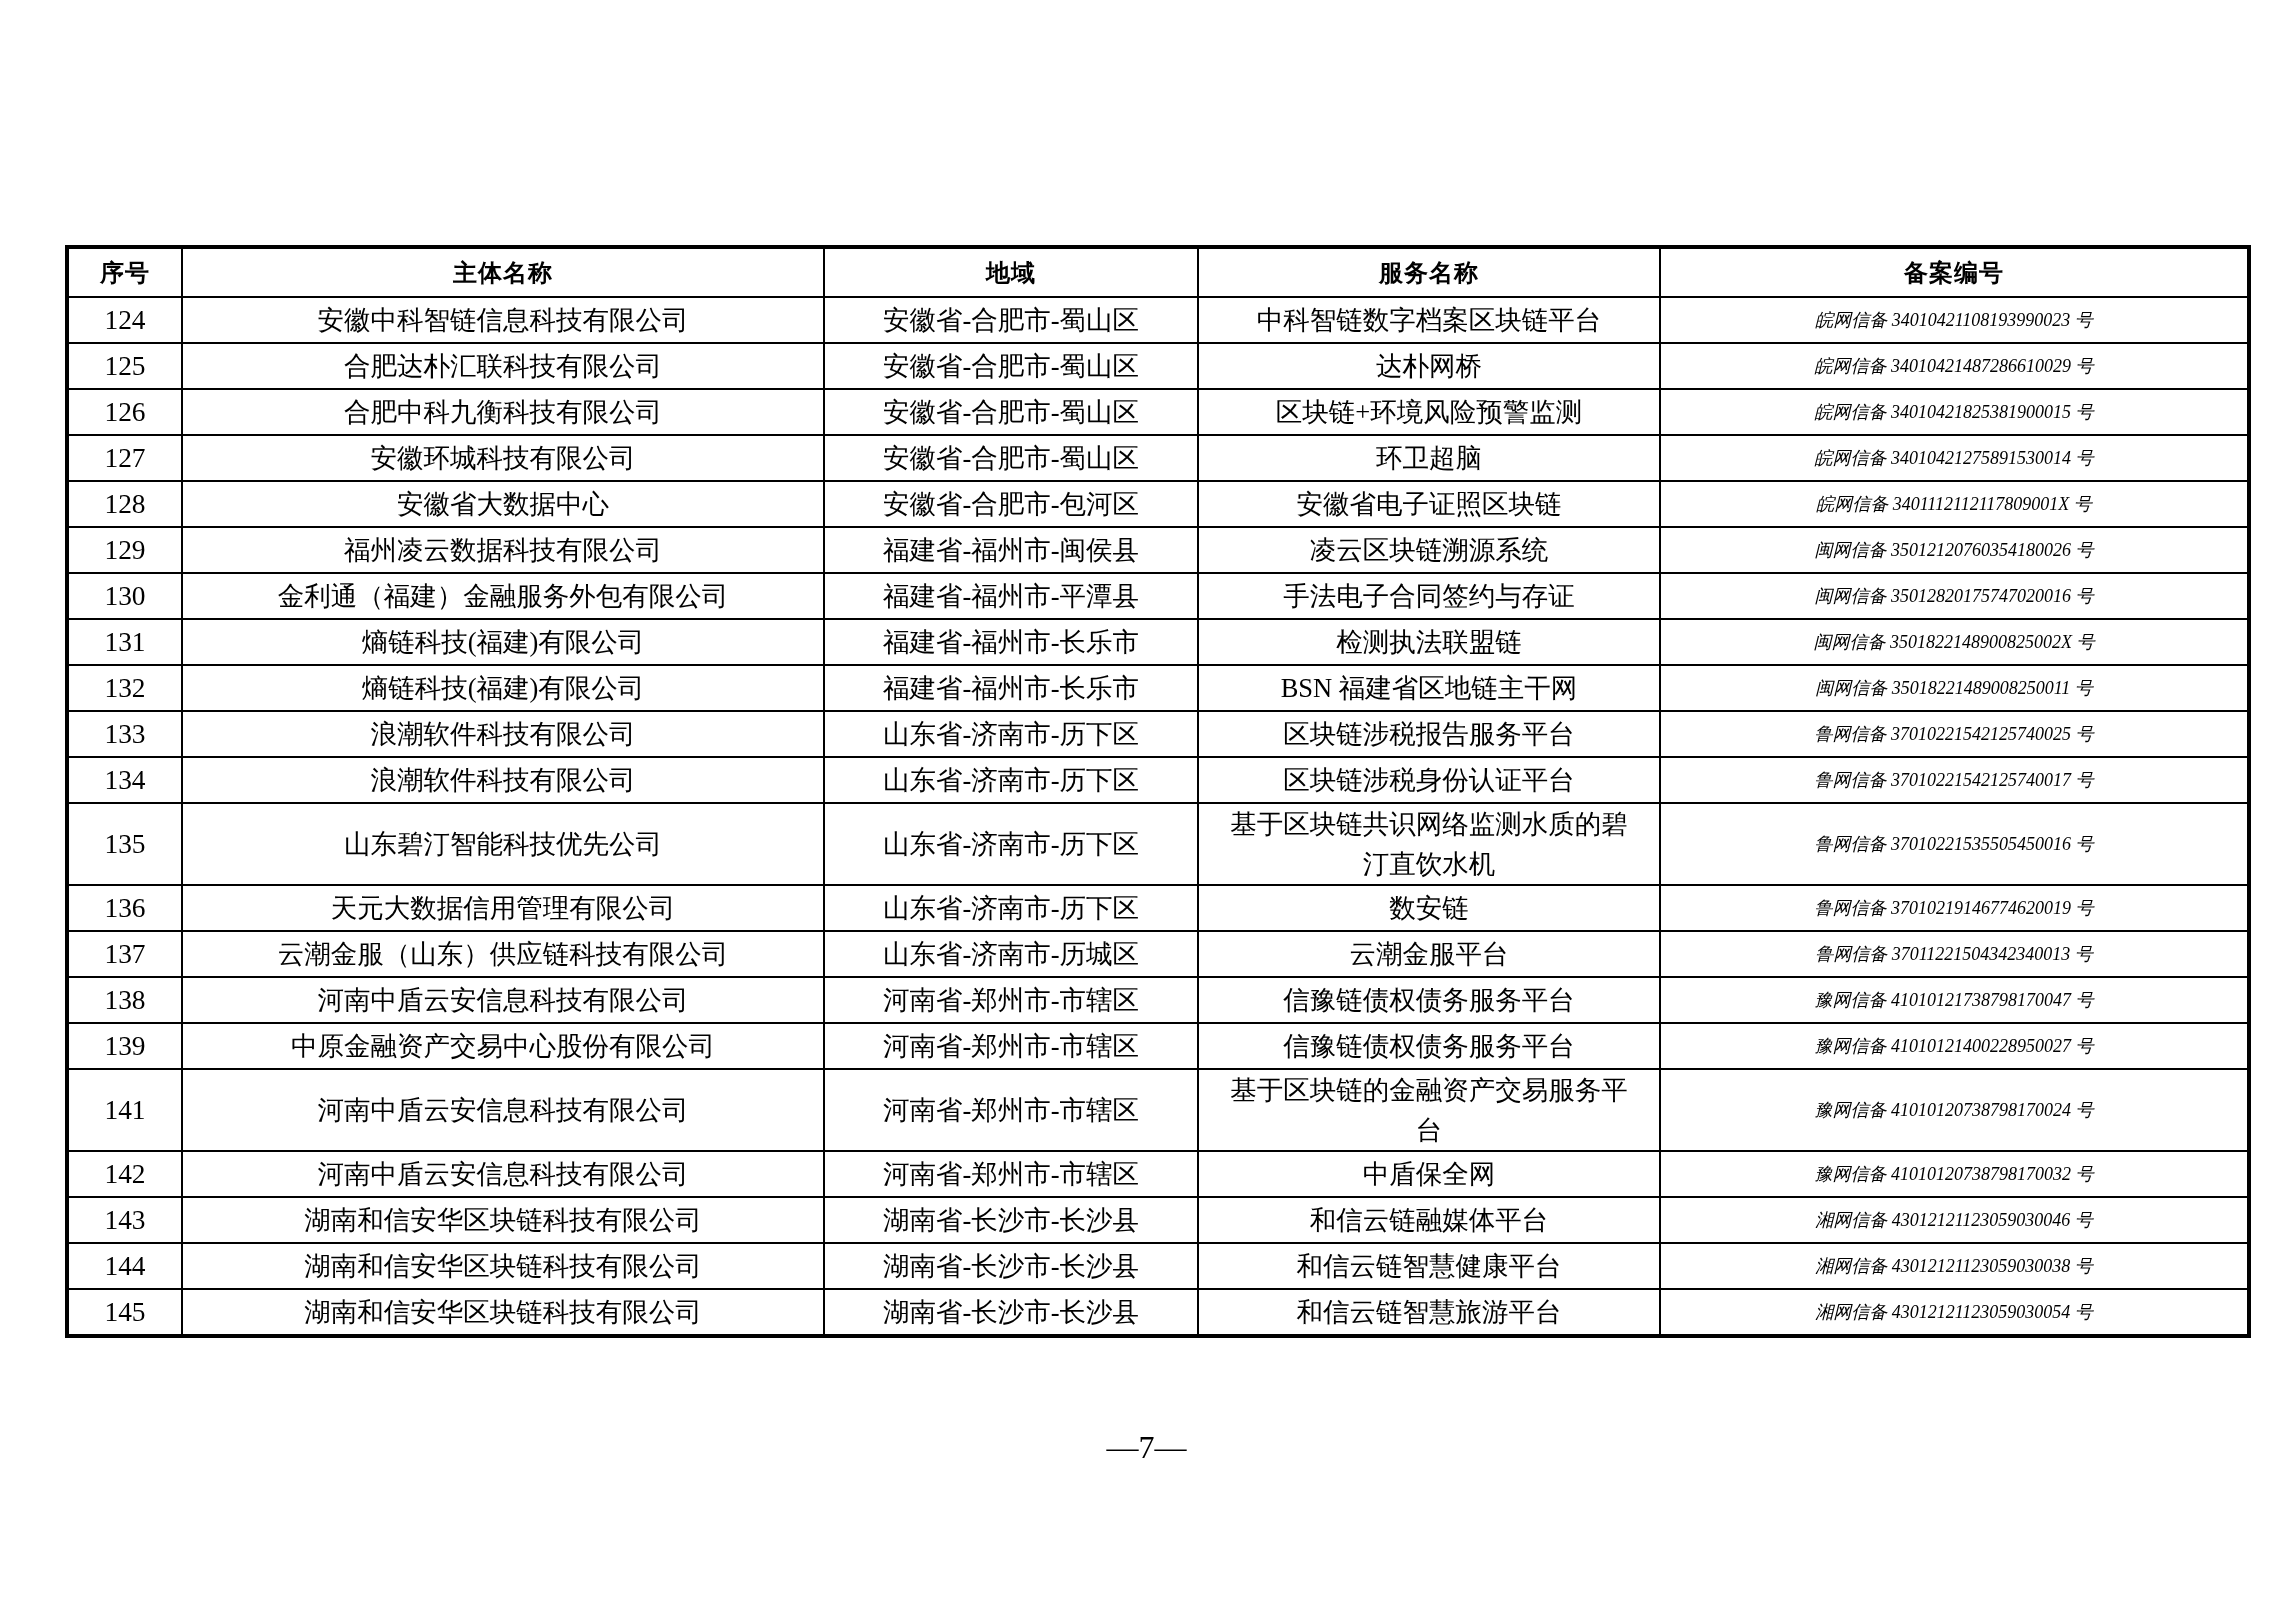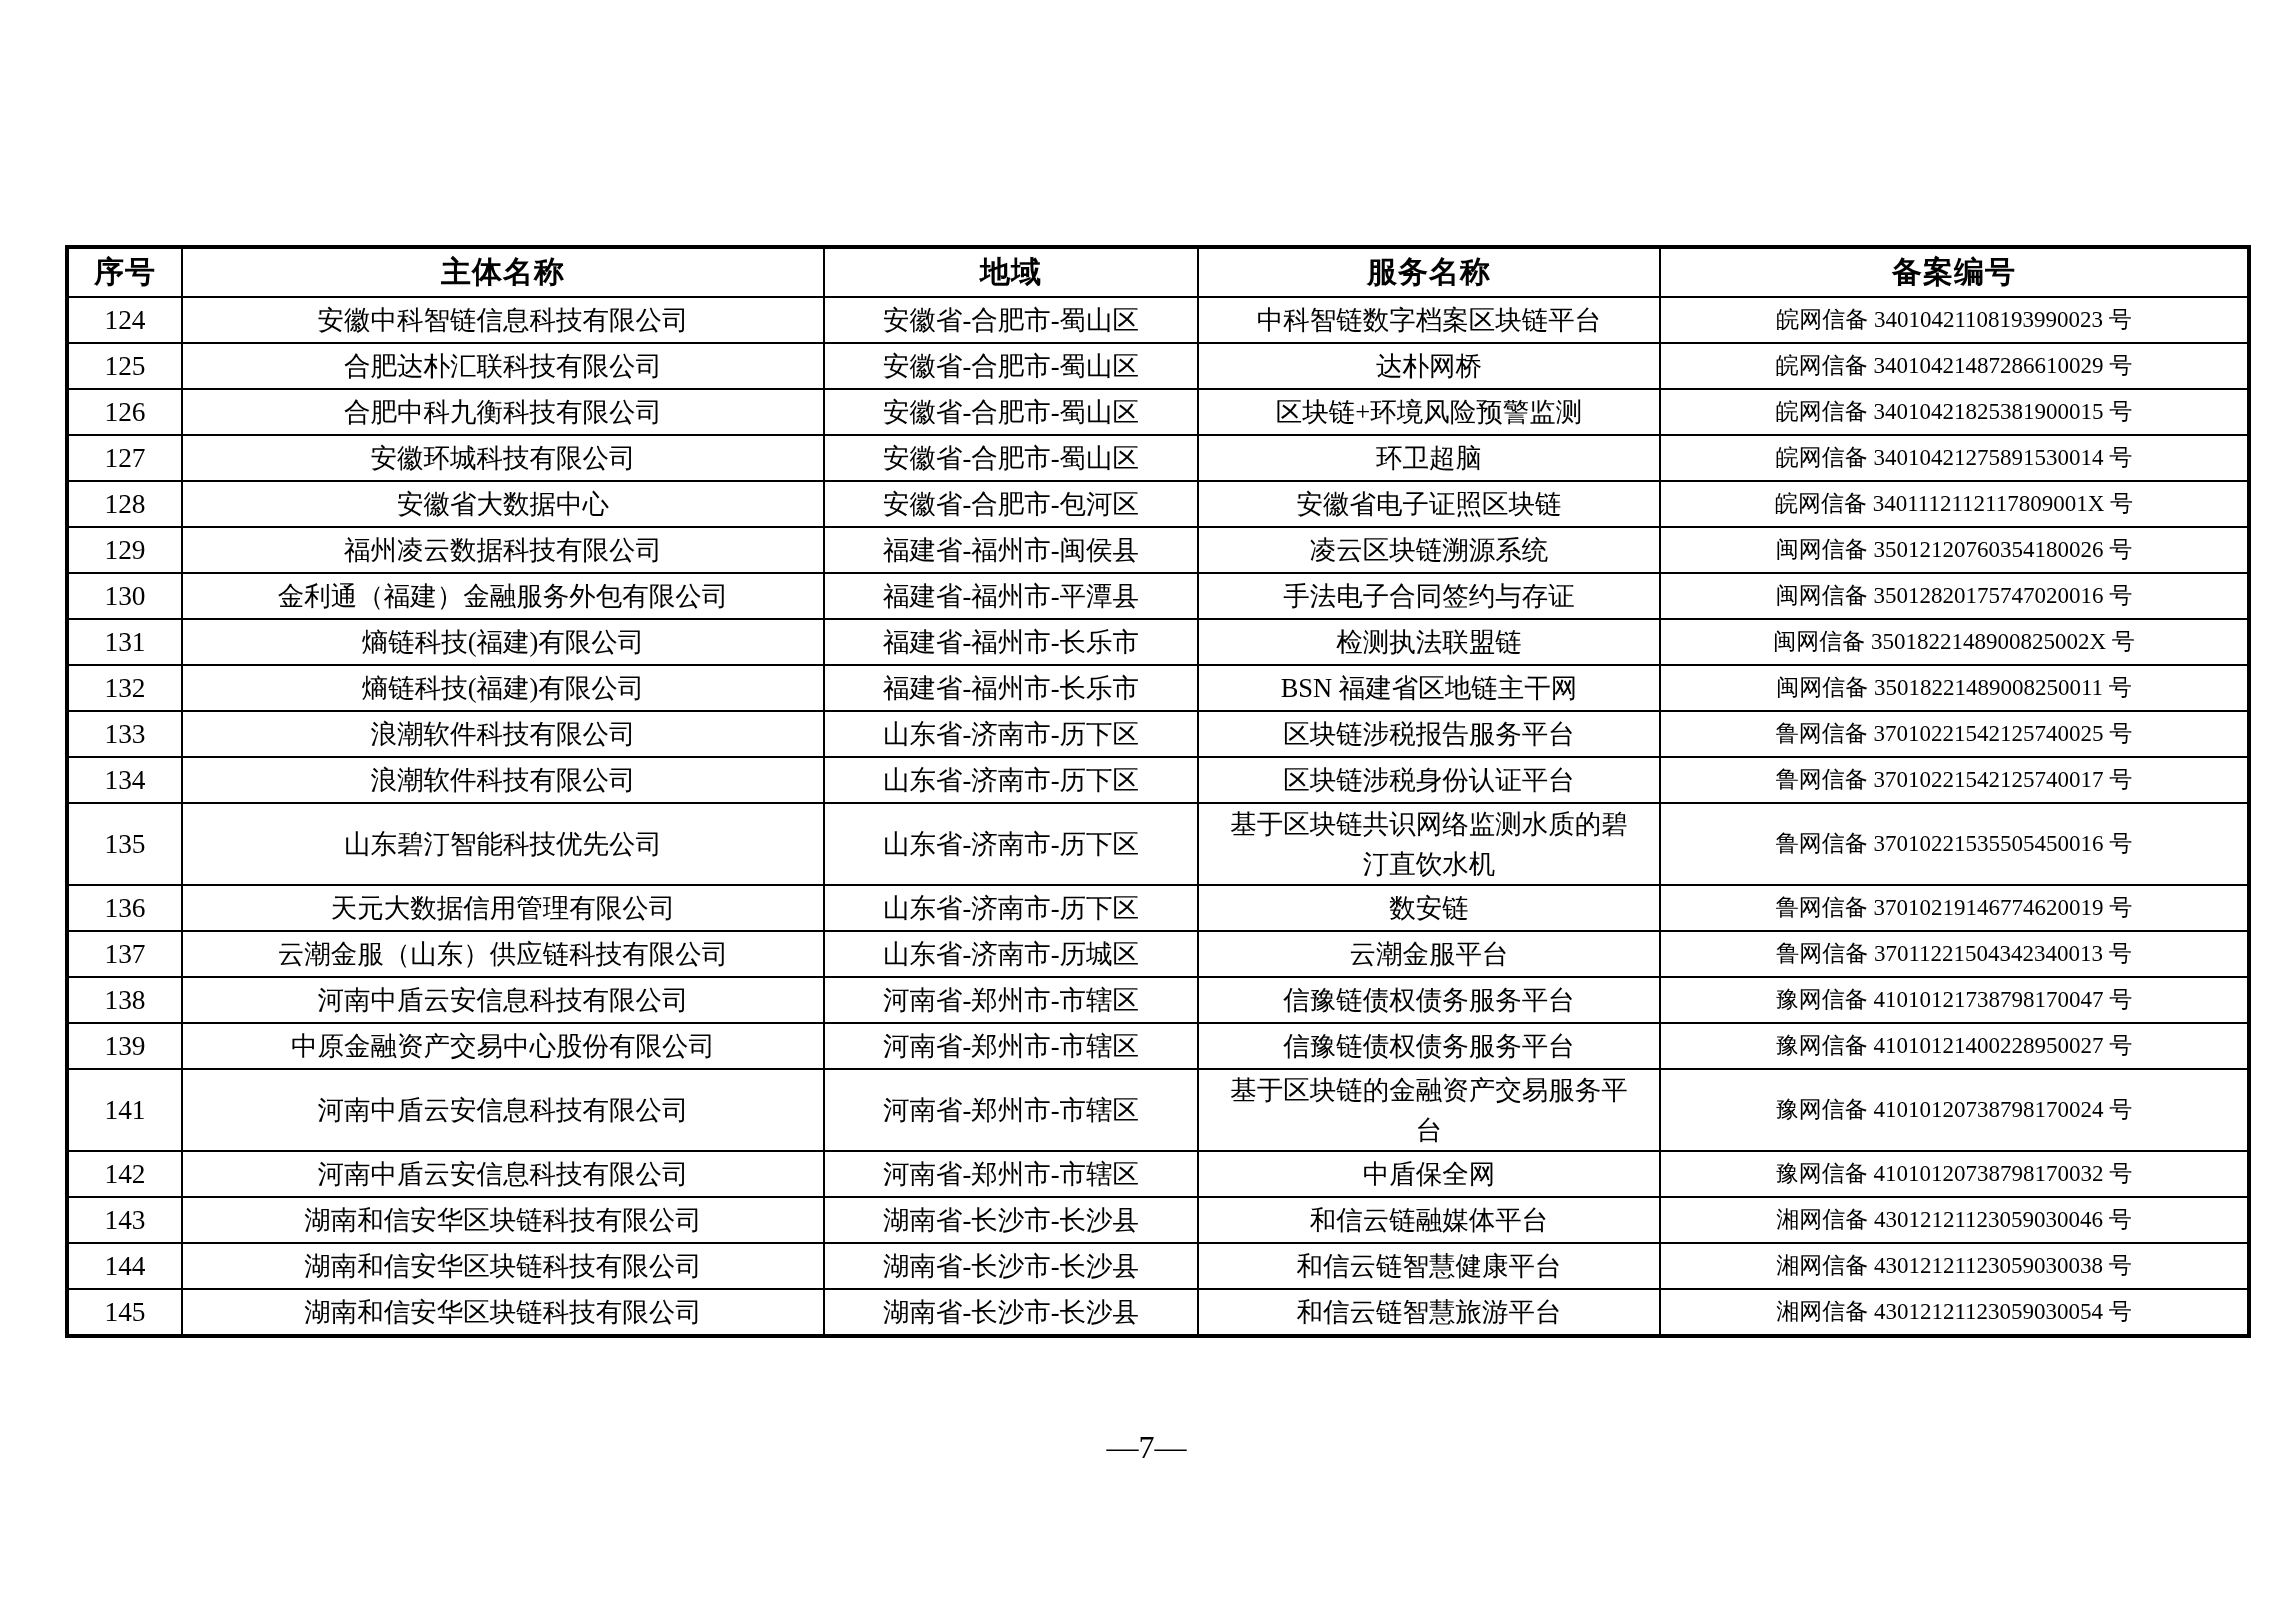--- a/index.html
+++ b/index.html
@@ -11,30 +11,30 @@
     position:absolute;left:65px;top:245px;width:2182px;
     border-collapse:collapse;table-layout:fixed;
     border:4.9px solid #000;
   }
   .filing-table th,.filing-table td{
     border:2.9px solid #000;
     text-align:center;vertical-align:middle;
     padding:0;overflow:hidden;
   }
   .filing-table th{
-    height:47px;font-size:30px;font-weight:bold;letter-spacing:1px;
+    height:47px;font-size:24px;font-weight:bold;letter-spacing:1px;
   }
   .filing-table td{
     height:44px;font-size:26.5px;line-height:40px;
   }
   td.col-no{font-size:27.4px;margin-top:29px;}
   td.col-name{padding:0 9.8px;margin-top:30px;}
   td.col-region{padding:0 3.9px;margin-top:28px;}
   td.col-service{padding:0 29px;margin-top:22px;}
-  td.col-filing{font-size:23px;white-space:nowrap;}
+  td.col-filing{font-size:18px;white-space:nowrap;font-style:italic;}
   .page-number{
     position:absolute;left:0;right:0;top:1429px;
     text-align:center;font-size:32px;
   }
 </style>
 </head>
 <body>
 
 <table class="filing-table">
   <colgroup>

